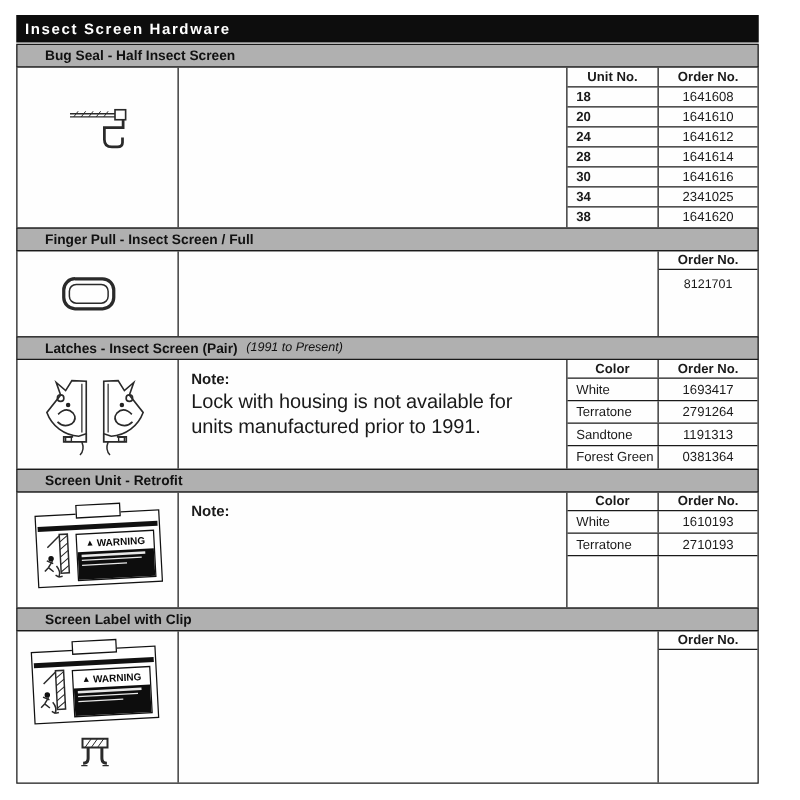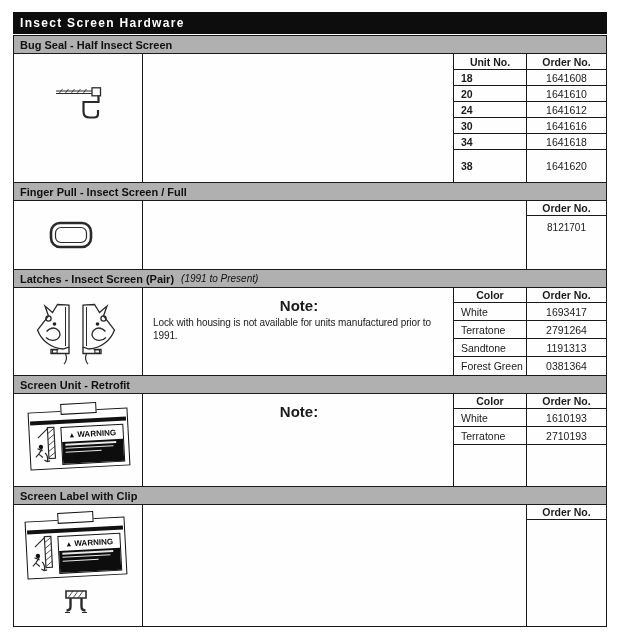--- a/index.html
+++ b/index.html
@@ -9,40 +9,40 @@
   .content { position:absolute; left:13px; top:12px; width:594px; }
 
   .titlebar {
     height:22px; background:#0d0d0d; color:#fff;
     font-size:12px; font-weight:bold; letter-spacing:1.3px;
     display:flex; align-items:center; padding-left:7px;
     margin-bottom:2px;
   }
   .secbar {
     height:19px; background:#b0b0b0; border:1px solid #1a1a1a;
-    display:flex; align-items:center; padding-left:6px;
+    display:flex; align-items:center; padding-left:22px;
     font-size:11px; font-weight:bold; color:#111;
     margin-top:-1px; position:relative; z-index:1;
   }
   .secbar .suffix { font-weight:normal; font-style:italic; font-size:10px; margin-left:7px; }
 
   .secbody {
     display:flex; background:#fefefe; border:1px solid #1a1a1a;
     margin-top:-1px; position:relative;
   }
   .h0 { height:130px; }
   .h1 { height:70px; }
   .h2 { height:89px; }
   .h3 { height:94px; }
   .h4 { height:123px; }
 
   .imgcell { width:128px; flex:none; position:relative; }
   .midcell { flex:1; border-left:1px solid #1a1a1a; padding:8px 8px 0 10px; font-size:10px; line-height:1.3; }
-  .note-label { font-weight:bold; font-size:15px;text-align:center; }
-  .note-text { font-size:10px; letter-spacing:-0.1px; }
+  .note-label { font-weight:bold; font-size:12px; }
+  .note-text { font-size:16px; letter-spacing:-0.1px; }
 
   .rtable { flex:none; border-left:1px solid #1a1a1a; display:flex; flex-direction:column; font-size:10.5px; }
   .rtable.two { width:153px; }
   .rtable.one { width:80px; }
   .rrow { display:flex; align-items:center; border-bottom:1px solid #1a1a1a; flex:none; }
   .rrow.r16 { height:16px; }
   .rrow.r15 { height:15px; }
   .rrow.r17 { height:18px; }
   .rrow.last { border-bottom:none; }
   .rrow.grow { flex:1; border-bottom:none; align-items:flex-start; }
@@ -105,26 +105,30 @@
         </div>
         <div class="rrow r16">
           <div class="cL unitno">20</div>
           <div class="cR">1641610</div>
         </div>
         <div class="rrow r16">
           <div class="cL unitno">24</div>
           <div class="cR">1641612</div>
         </div>
         <div class="rrow r16">
+          <div class="cL unitno">28</div>
+          <div class="cR">1641614</div>
+        </div>
+        <div class="rrow r16">
           <div class="cL unitno">30</div>
           <div class="cR">1641616</div>
         </div>
         <div class="rrow r16">
           <div class="cL unitno">34</div>
-          <div class="cR">1641618</div>
+          <div class="cR">2341025</div>
         </div>
         <div class="rrow r16 last grow">
           <div class="cL unitno" style="align-items:center;">38</div>
           <div class="cR">1641620</div>
         </div>
       </div>
     </div>
 
     <div class="secbar">
       <span>Finger Pull - Insect Screen / Full</span>

